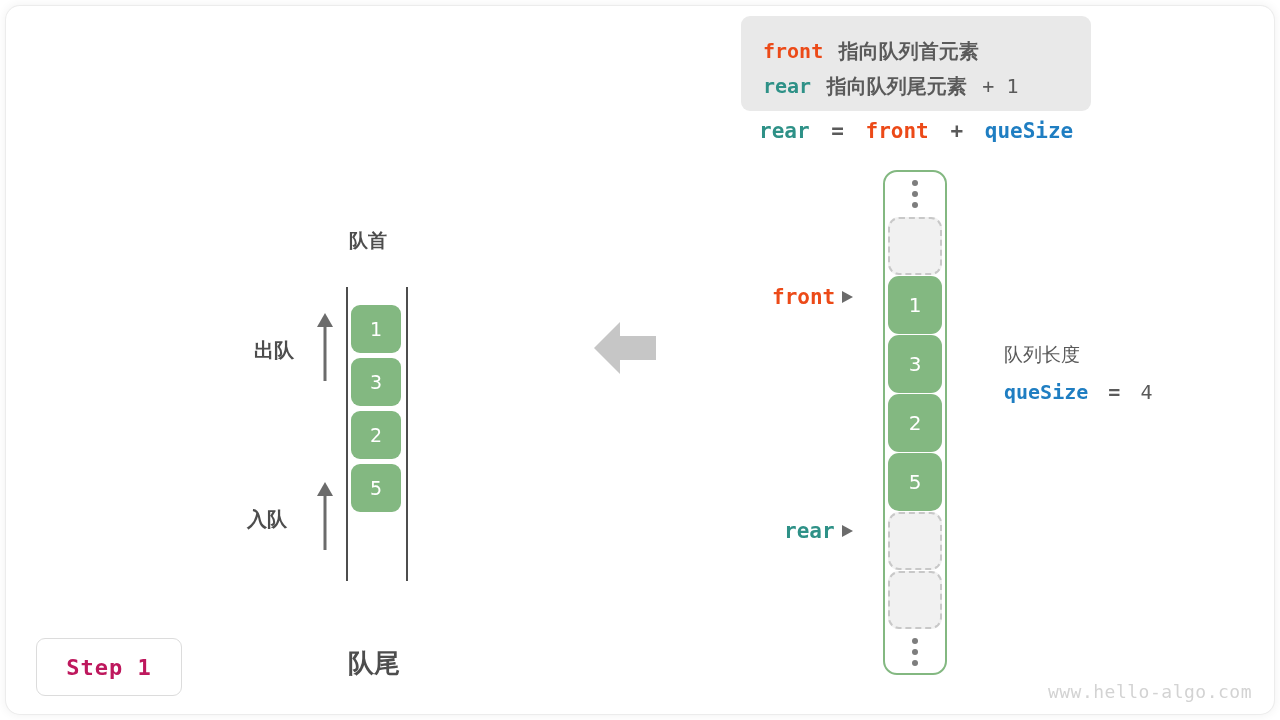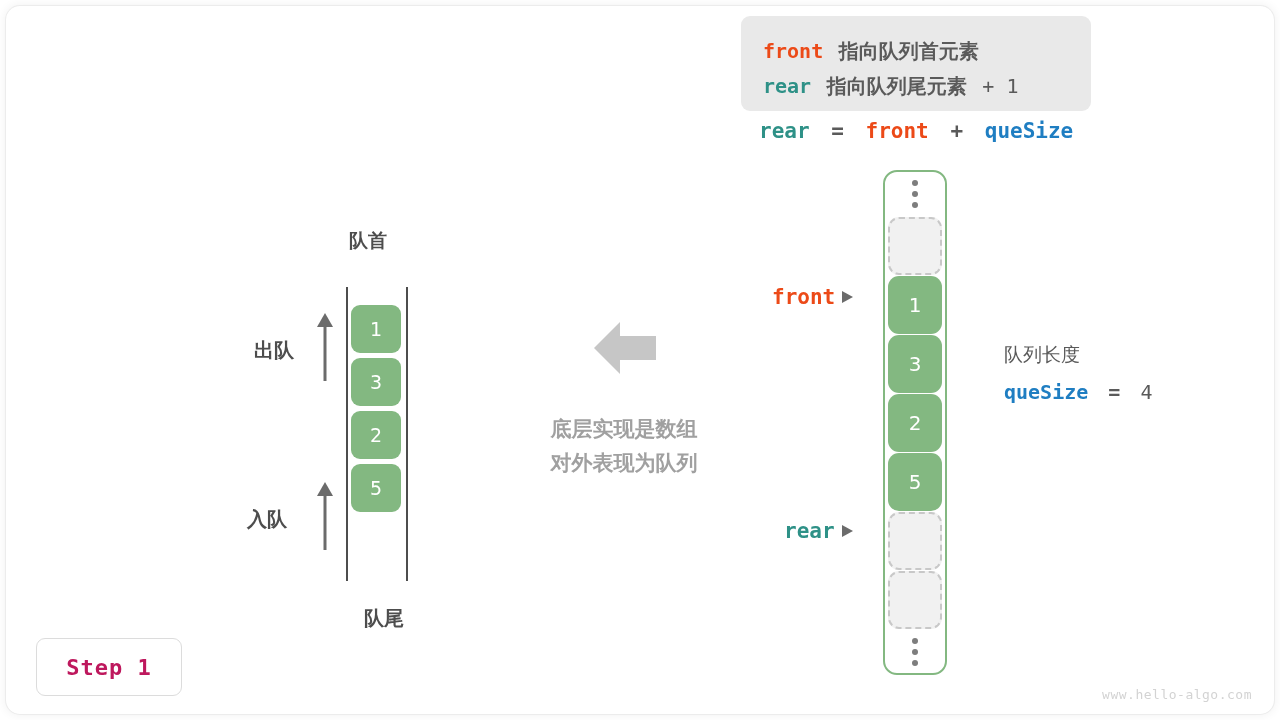--- a/index.html
+++ b/index.html
@@ -76,24 +76,24 @@
     width: 56px;
     text-align: center;
     font-size: 19px;
     font-weight: bold;
     color: #4d4d4d;
     font-family: "DejaVu Sans", "Liberation Sans", sans-serif;
   }
   #q-tail-label {
     position: absolute;
     left: 348px;
-    top: 605px;
+    top: 646px;
     width: 56px;
-    text-align: right;
-    font-size: 20px;
+    text-align: left;
+    font-size: 26px;
     font-weight: bold;
     color: #4d4d4d;
     font-family: "DejaVu Sans", "Liberation Sans", sans-serif;
   }
   .rail {
     position: absolute;
     width: 2px;
     background: #4d4d4d;
     top: 287px;
     height: 294px;
@@ -268,21 +268,21 @@
     font-weight: bold;
     color: #be185d;
     letter-spacing: 1px;
   }
 
   
   #watermark {
     position: absolute;
     right: 28px;
     bottom: 18px;
-    font-size: 13px;
+    font-size: 18px;
     color: #d3d3d3;
     letter-spacing: 0.5px;
   }
 </style>
 </head>
 <body>
 
 <div id="canvas">
 
   <div id="frame"></div>
@@ -328,24 +328,20 @@
     <polygon points="9,0 17,14 1,14" fill="#6b6b6b"></polygon>
   </svg>
   <svg class="up-arrow" id="enq-arrow" viewBox="0 0 18 68">
     <line x1="9" y1="68" x2="9" y2="12" stroke="#6b6b6b" stroke-width="3"></line>
     <polygon points="9,0 17,14 1,14" fill="#6b6b6b"></polygon>
   </svg>
 
   <svg id="center-arrow" viewBox="0 0 62 56">
     <polygon points="0,28 26,2 26,16 62,16 62,40 26,40 26,54" fill="#c6c6c6"></polygon>
   </svg>
-  <div id="center-text">
-    <div>底层实现是数组</div>
-    <div>对外表现为队列</div>
-  </div>
 
   <div id="array-frame"></div>
   <div id="array-slots">
 
     <div class="slot dots">
       <span class="dot"></span>
       <span class="dot"></span>
       <span class="dot"></span>
     </div>
 

